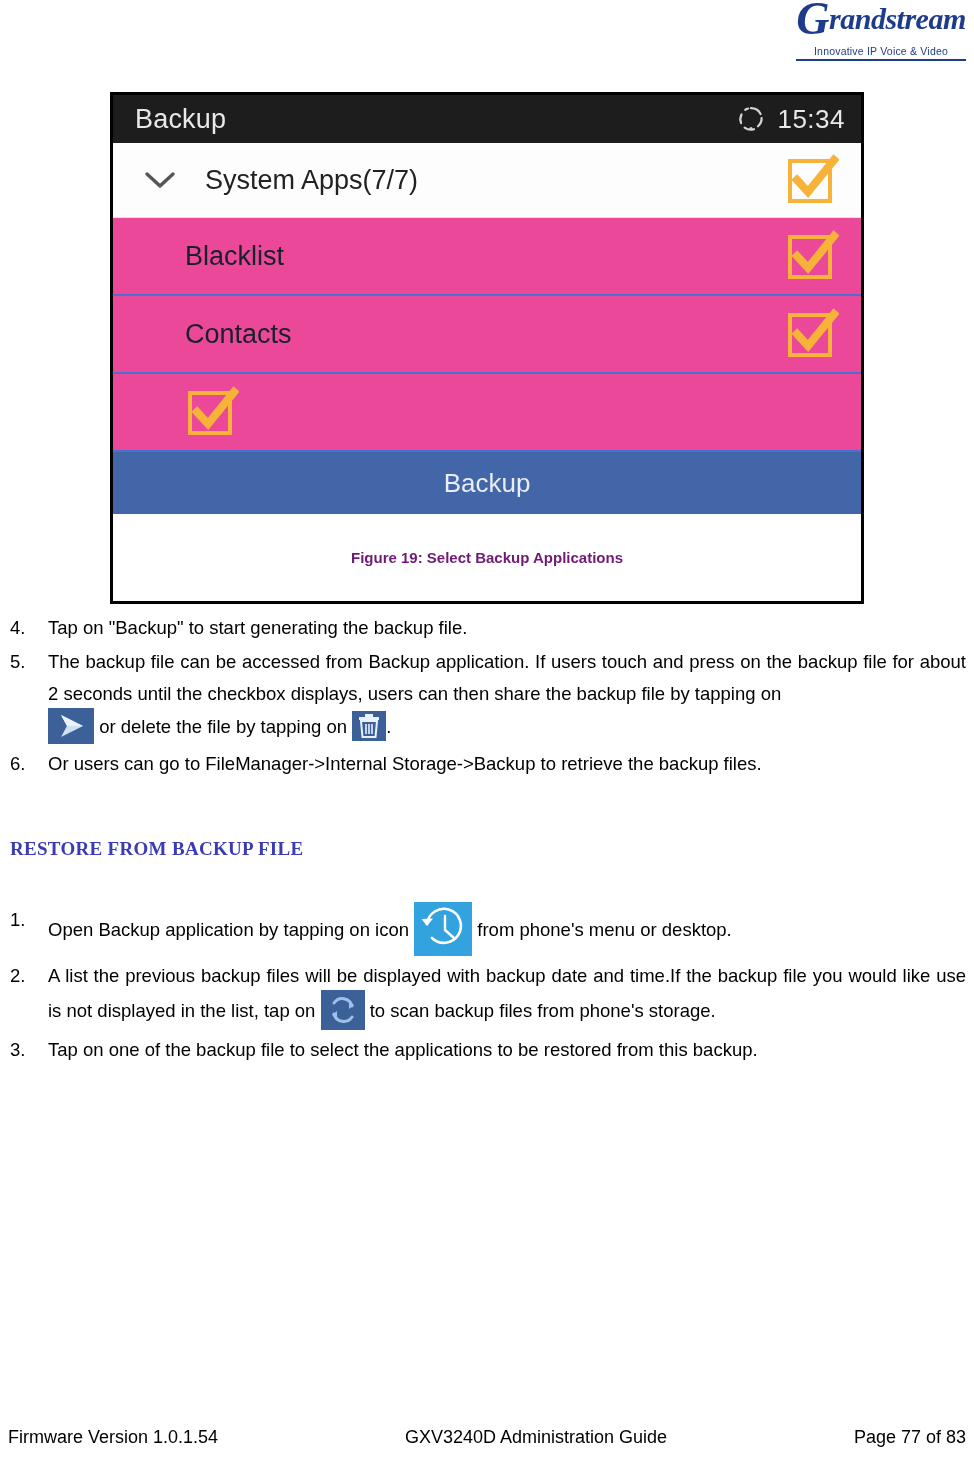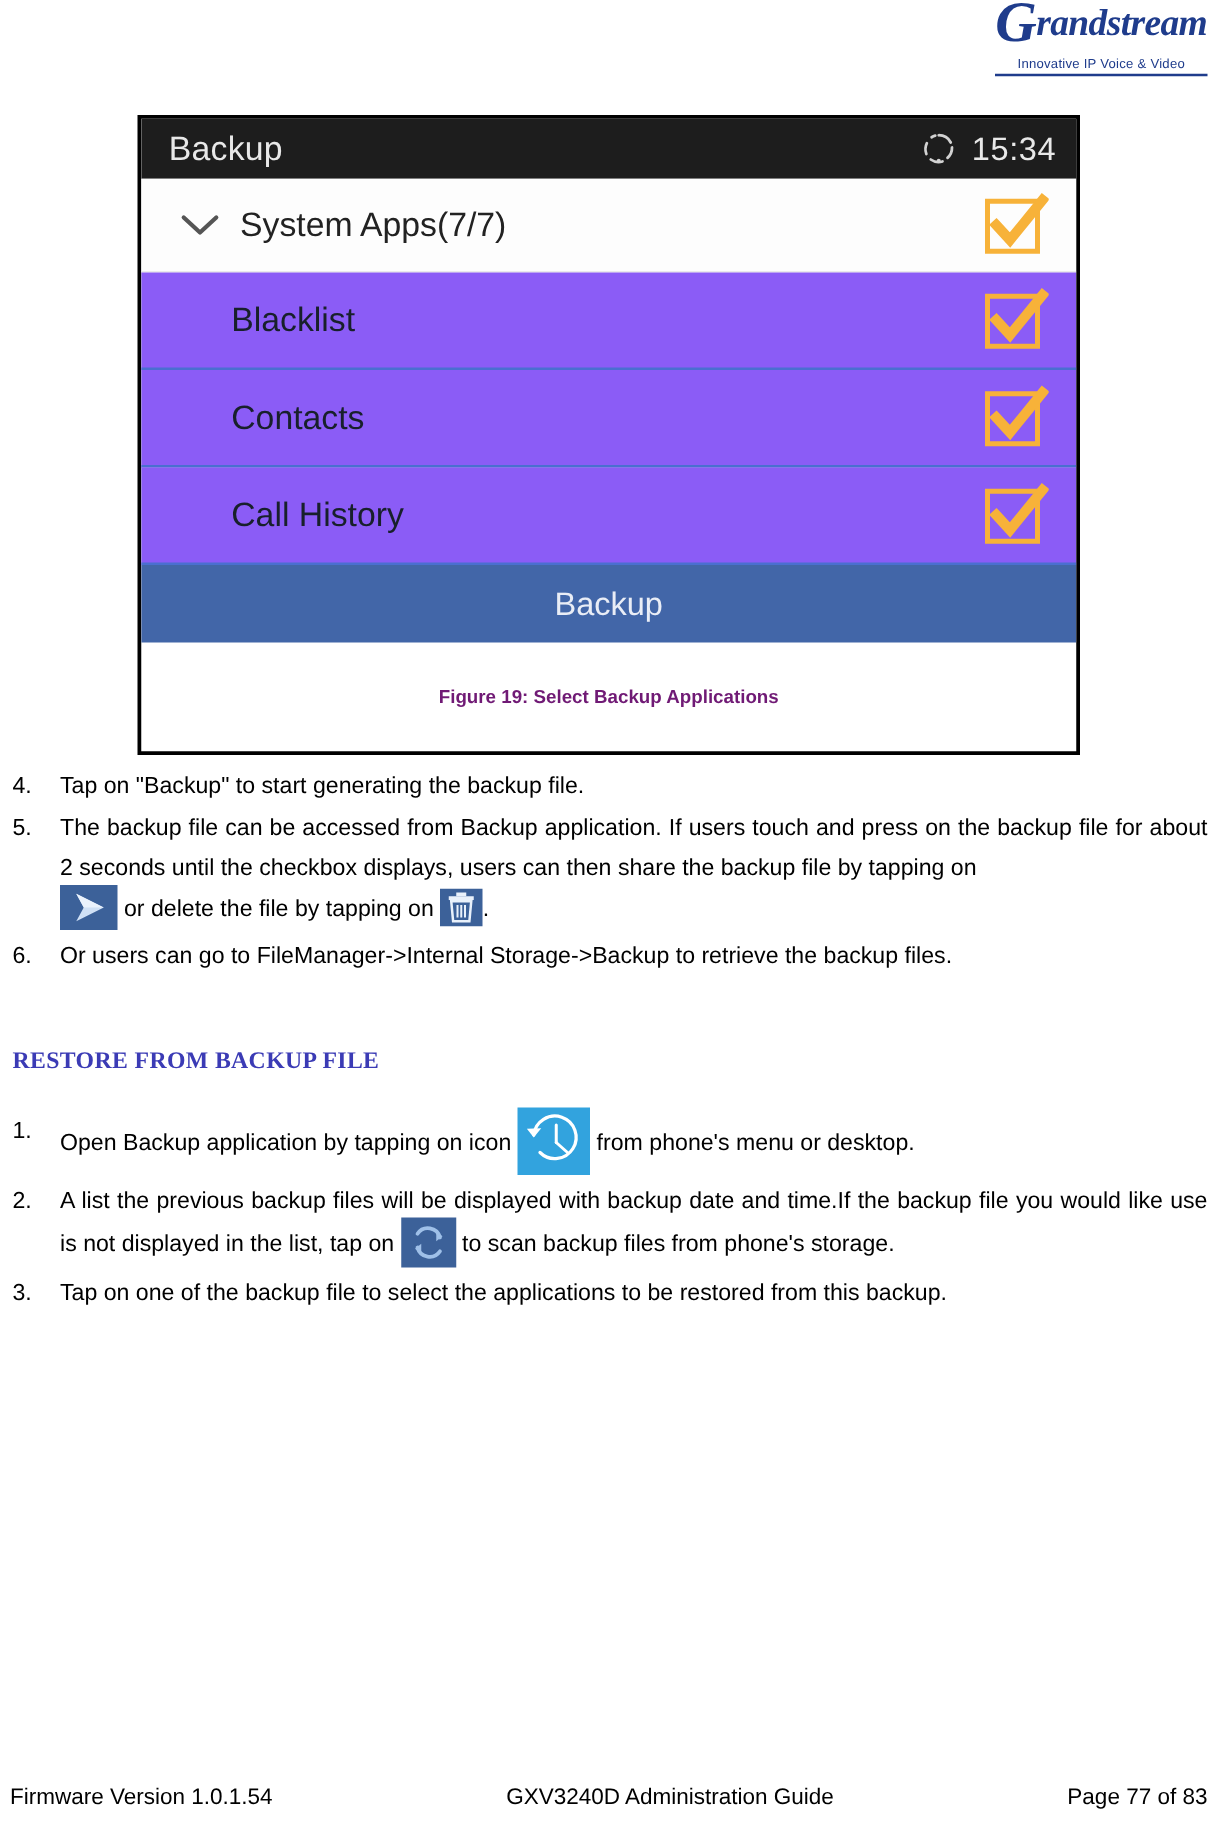--- a/index.html
+++ b/index.html
@@ -109,27 +109,27 @@
     border-bottom: 1px solid #e4e4e4;
   }
   .chevron {
     width: 34px;
     flex: 0 0 34px;
     display: block;
   }
   .group-label {
     font-size: 27px;
     color: #222;
-    margin-left: 15px;
+    margin-left: 28px;
     flex: 1;
   }
 
   .app-row {
     height: 78px;
-    background: #8b5cf6;
+    background: #ec4899;
     display: flex;
     align-items: center;
     padding: 0 22px 0 72px;
     box-sizing: border-box;
     border-bottom: 2px solid #4a6fd0;
   }
   .app-row:last-of-type { border-bottom: 2px solid #3f7fd8; }
   .app-label {
     font-size: 27px;
     color: #18202b;
@@ -182,21 +182,21 @@
   ol.steps > li .num {
     position: absolute;
     left: 2px;
     top: 0;
   }
   .sec-heading {
     font-family: "Liberation Serif", serif;
     font-weight: bold;
     font-size: 19px;
     color: #3B3BB5;
-    margin: 0 0 8px 2px;
+    margin: 0 0 24px 2px;
     letter-spacing: 0.3px;
   }
   .spacer-lg { height: 56px; }
   .spacer-md { height: 20px; }
 
   .inline-ic {
     display: inline-block;
     vertical-align: middle;
     position: relative;
     top: -2px;
@@ -291,21 +291,20 @@
     <span class="app-label">Contacts</span>
     <span>
       <svg class="checkbox-ic" width="54" height="54" viewBox="0 0 54 54">
         <rect x="5" y="8" width="40" height="40" fill="none" stroke="#F7B239" stroke-width="4"></rect>
         <path d="M12 27 L23 39 L49 7" fill="none" stroke="#F7B239" stroke-width="8" stroke-linecap="square" stroke-linejoin="miter"></path>
       </svg>
     </span>
   </div>
 
   <div class="app-row">
-    <span class="app-label">Call History</span>
     <span>
       <svg class="checkbox-ic" width="54" height="54" viewBox="0 0 54 54">
         <rect x="5" y="8" width="40" height="40" fill="none" stroke="#F7B239" stroke-width="4"></rect>
         <path d="M12 27 L23 39 L49 7" fill="none" stroke="#F7B239" stroke-width="8" stroke-linecap="square" stroke-linejoin="miter"></path>
       </svg>
     </span>
   </div>
 
   <div class="backup-btn">Backup</div>
 </div>

